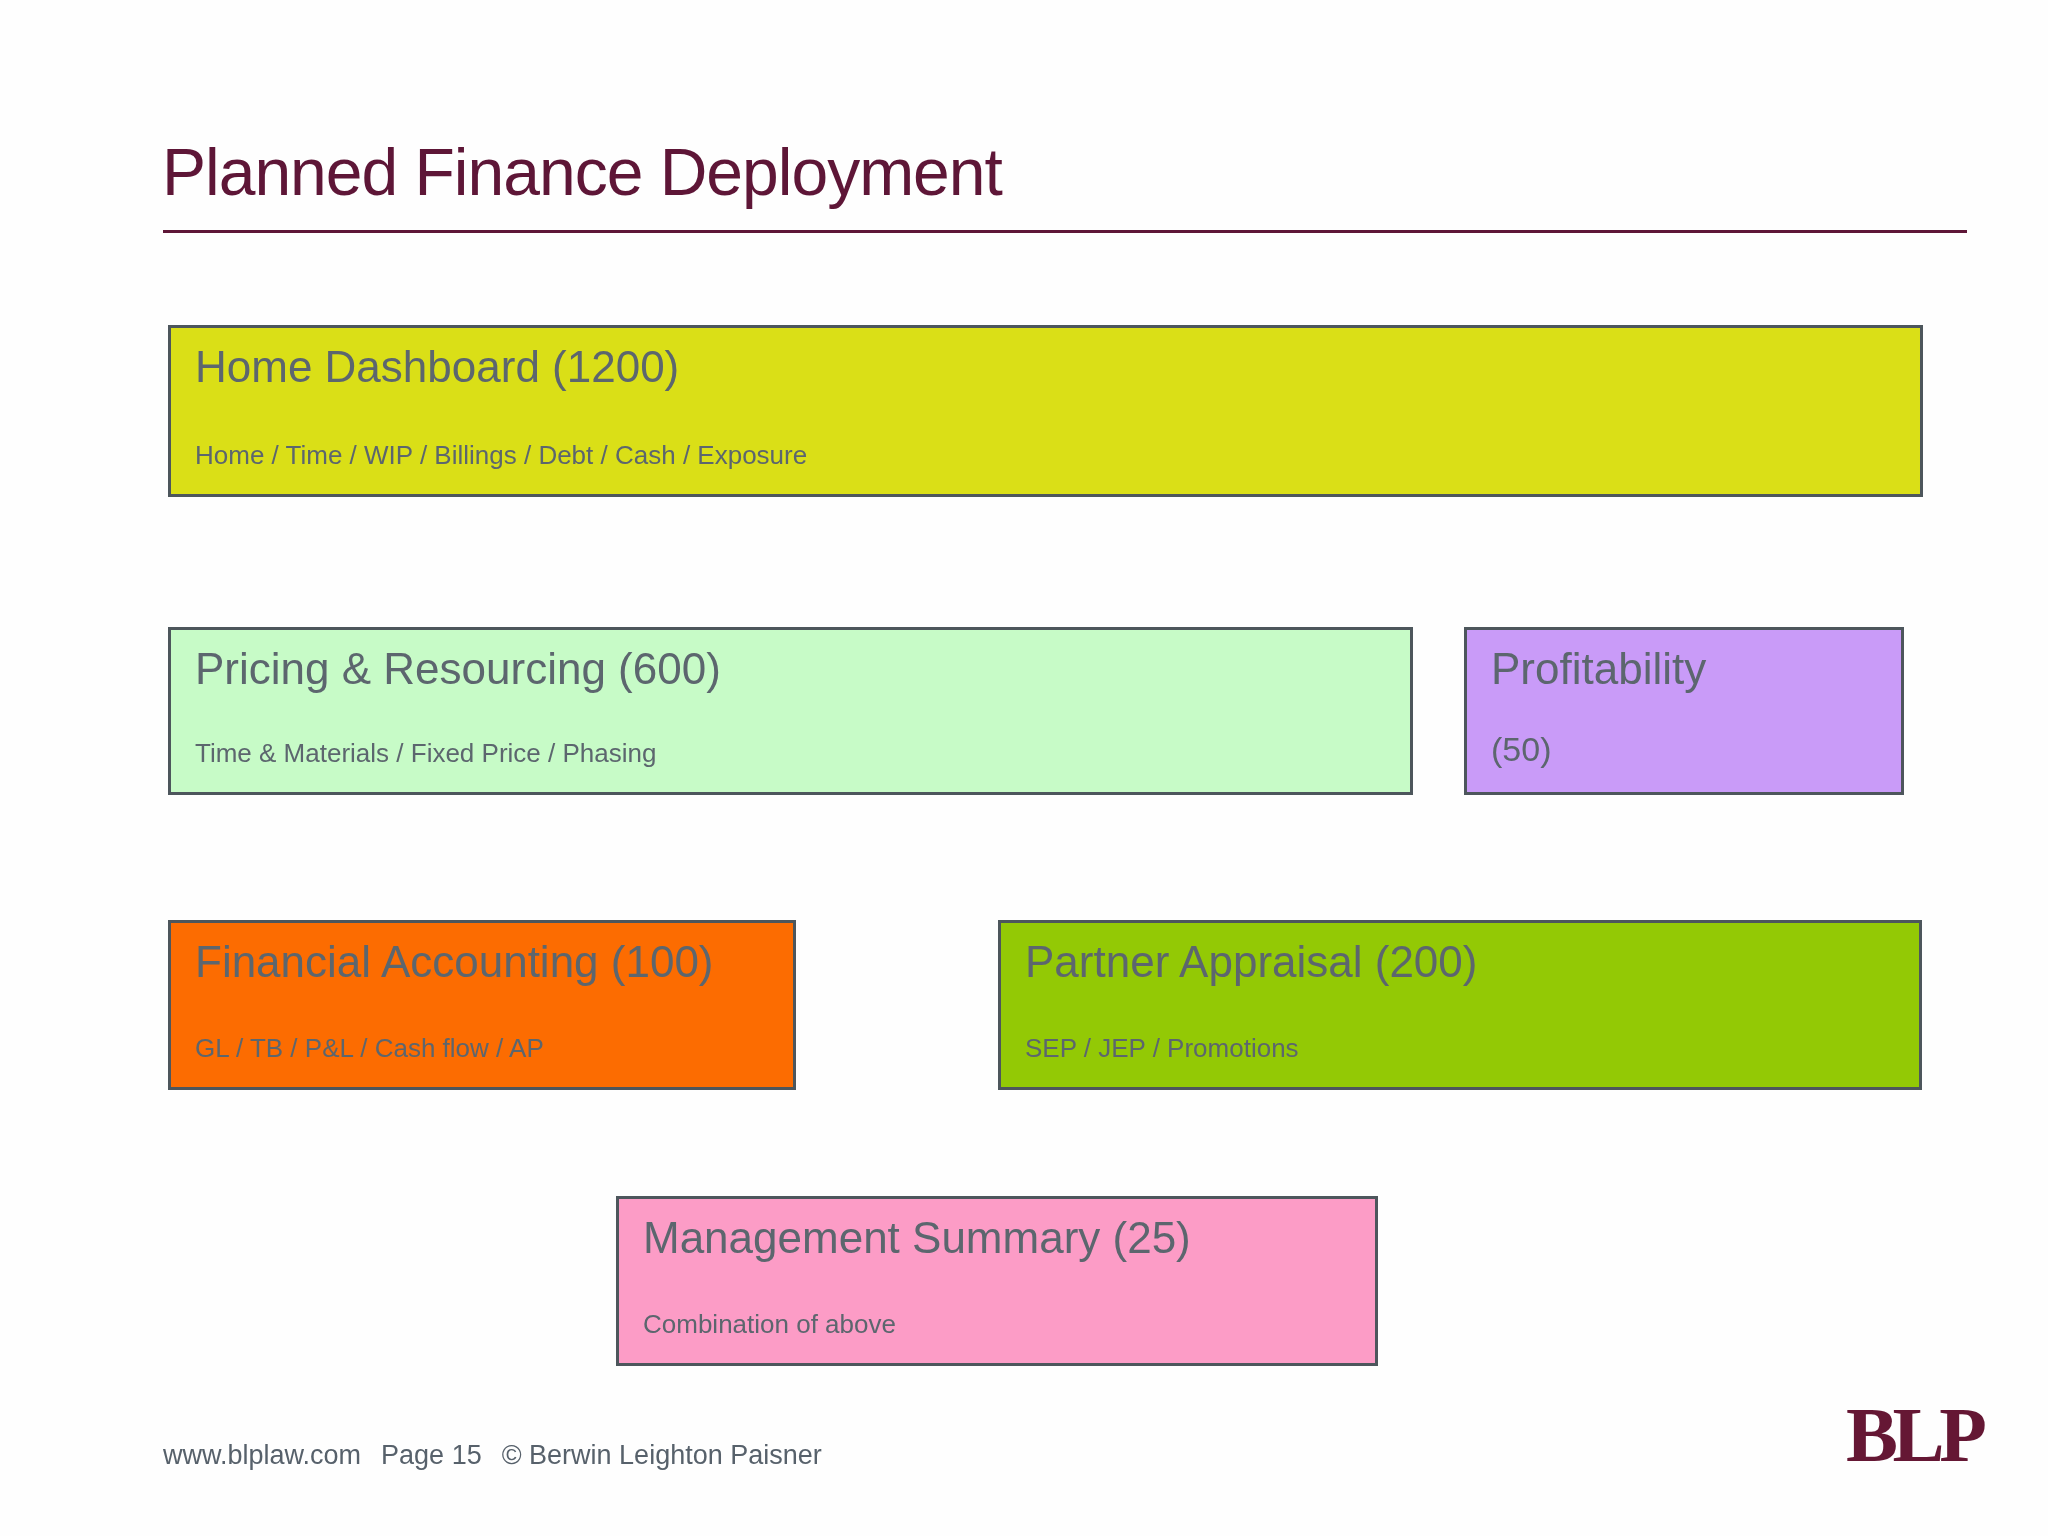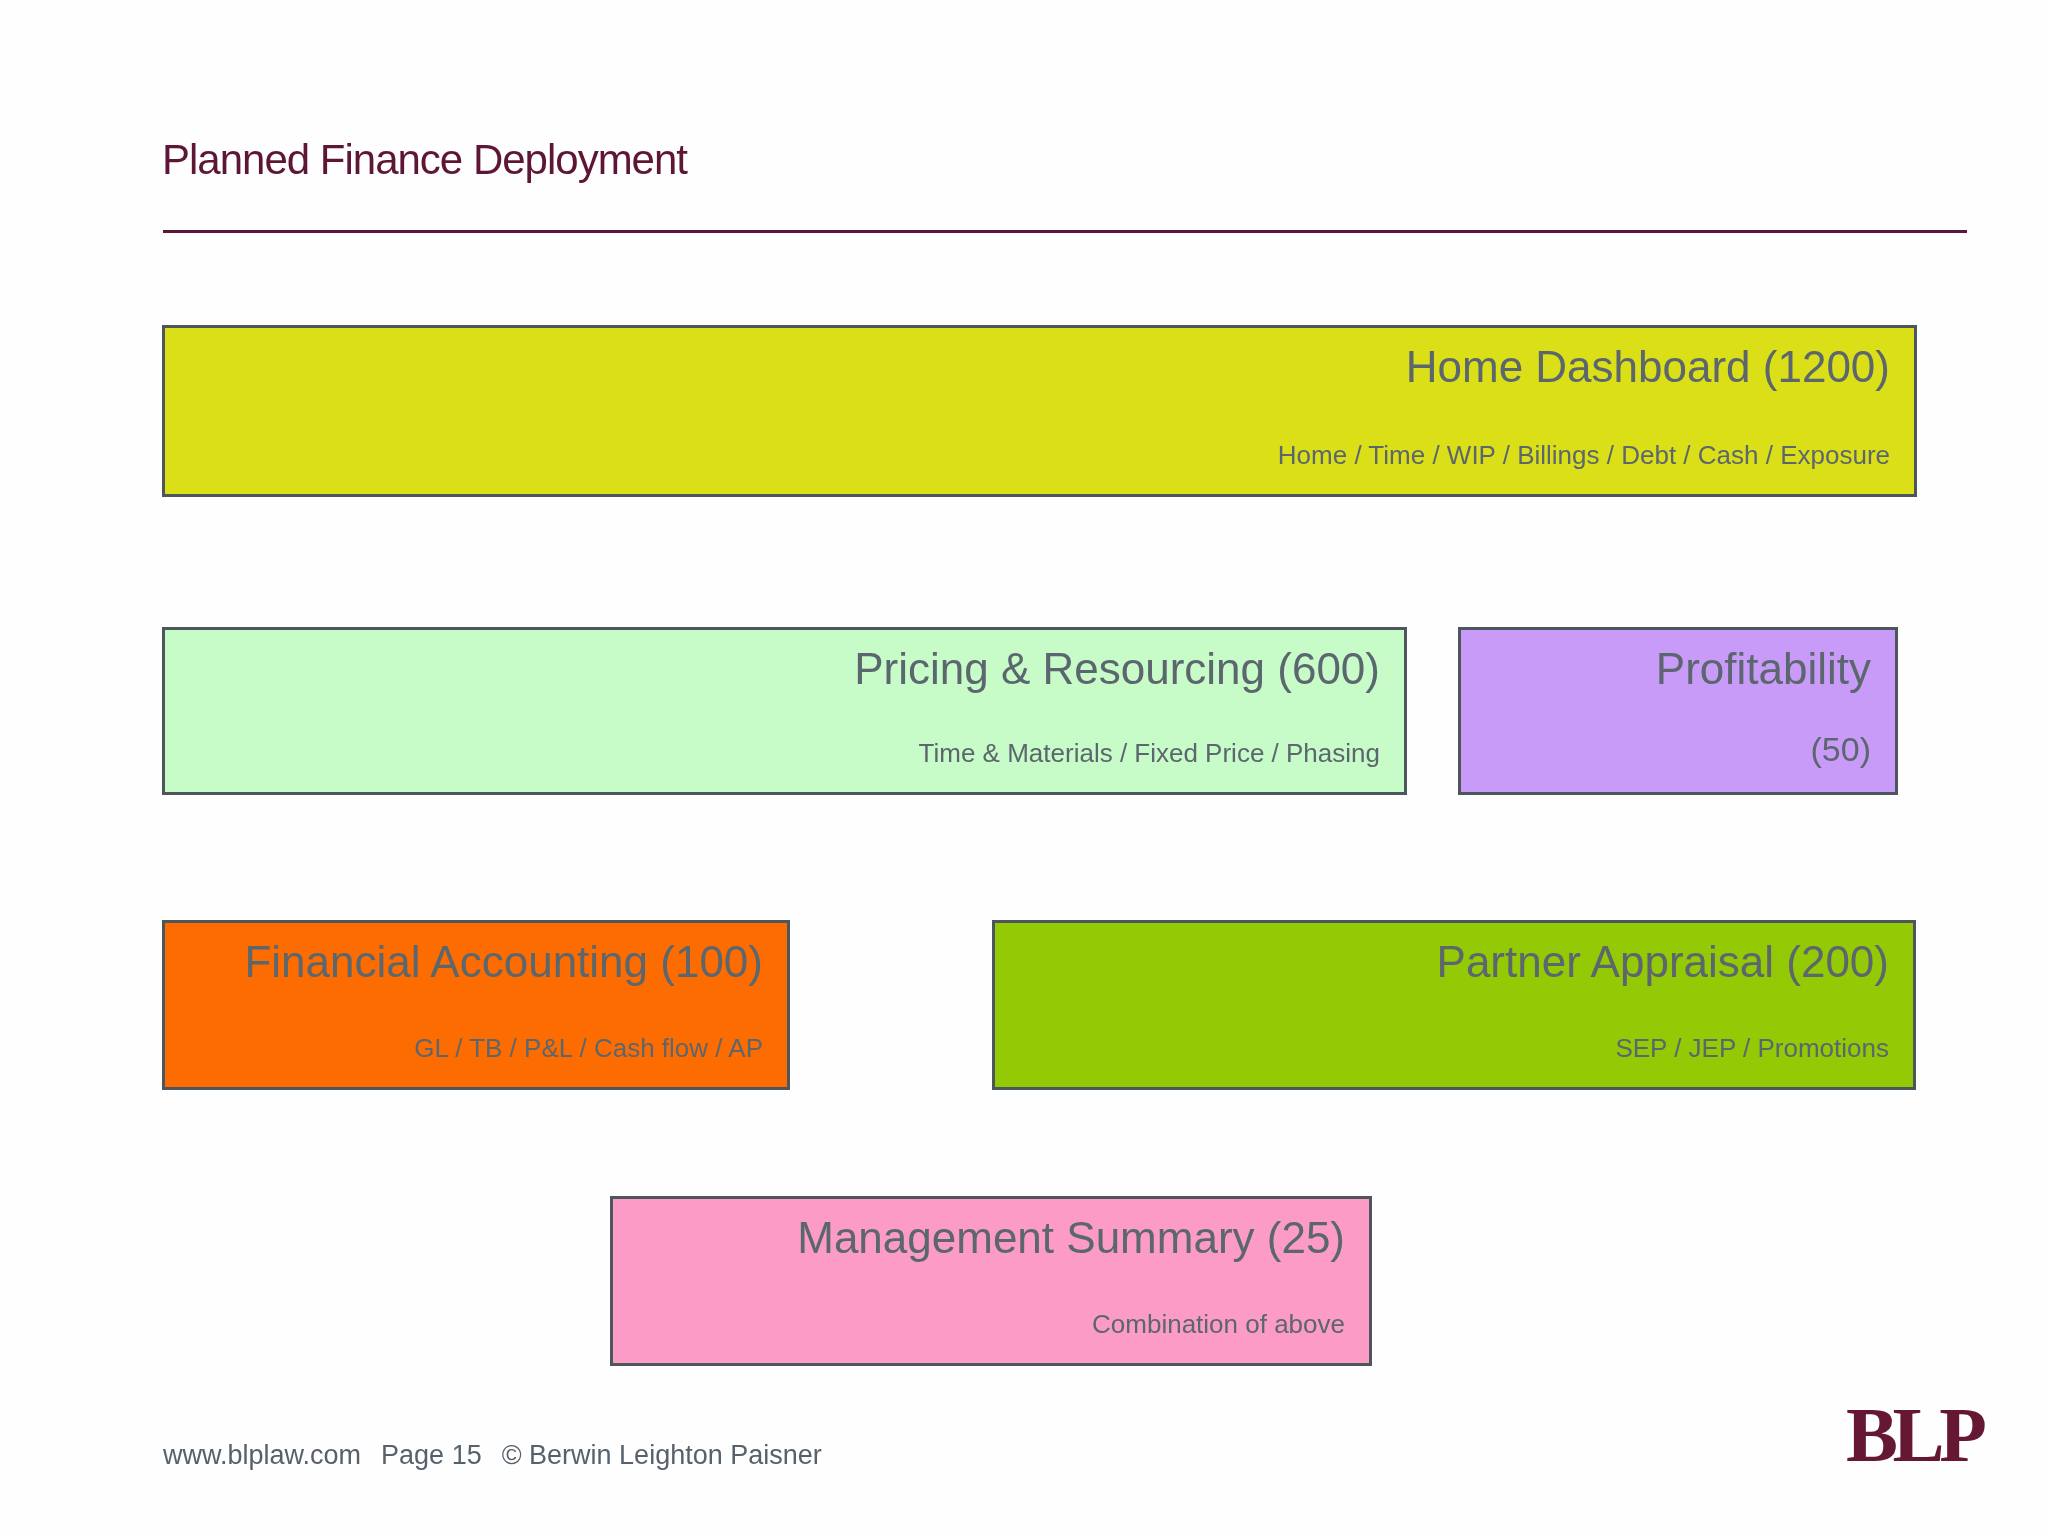--- a/index.html
+++ b/index.html
@@ -12,45 +12,46 @@
     position: relative;
     width: 2048px;
     height: 1536px;
     background: #fefefe;
     overflow: hidden;
   }
   .slide-title {
     position: absolute;
     left: 162px;
     top: 138px;
-    font-size: 42px;
+    font-size: 66px;
     line-height: 1.05;
     font-weight: 400;
     letter-spacing: -1px;
     color: #5e1637;
     white-space: nowrap;
   }
   .title-rule {
     position: absolute;
     left: 163px;
     top: 230px;
     width: 1804px;
     height: 3px;
     background: #5e1637;
   }
   .box {
     position: absolute;
     box-sizing: border-box;
     border: 3px solid #4d565c;
     display: flex;
     flex-direction: column;
-    align-items: flex-end;
+    align-items: flex-start;
     justify-content: space-between;
     padding: 15px 24px 24px 24px;
     text-align: center;
+    margin-left: 6px;
   }
   .box-title {
     font-size: 44px;
     line-height: 1.1;
     color: #5c666e;
     white-space: nowrap;
   }
   .box-subtitle {
     font-size: 26px;
     line-height: 1.1;

